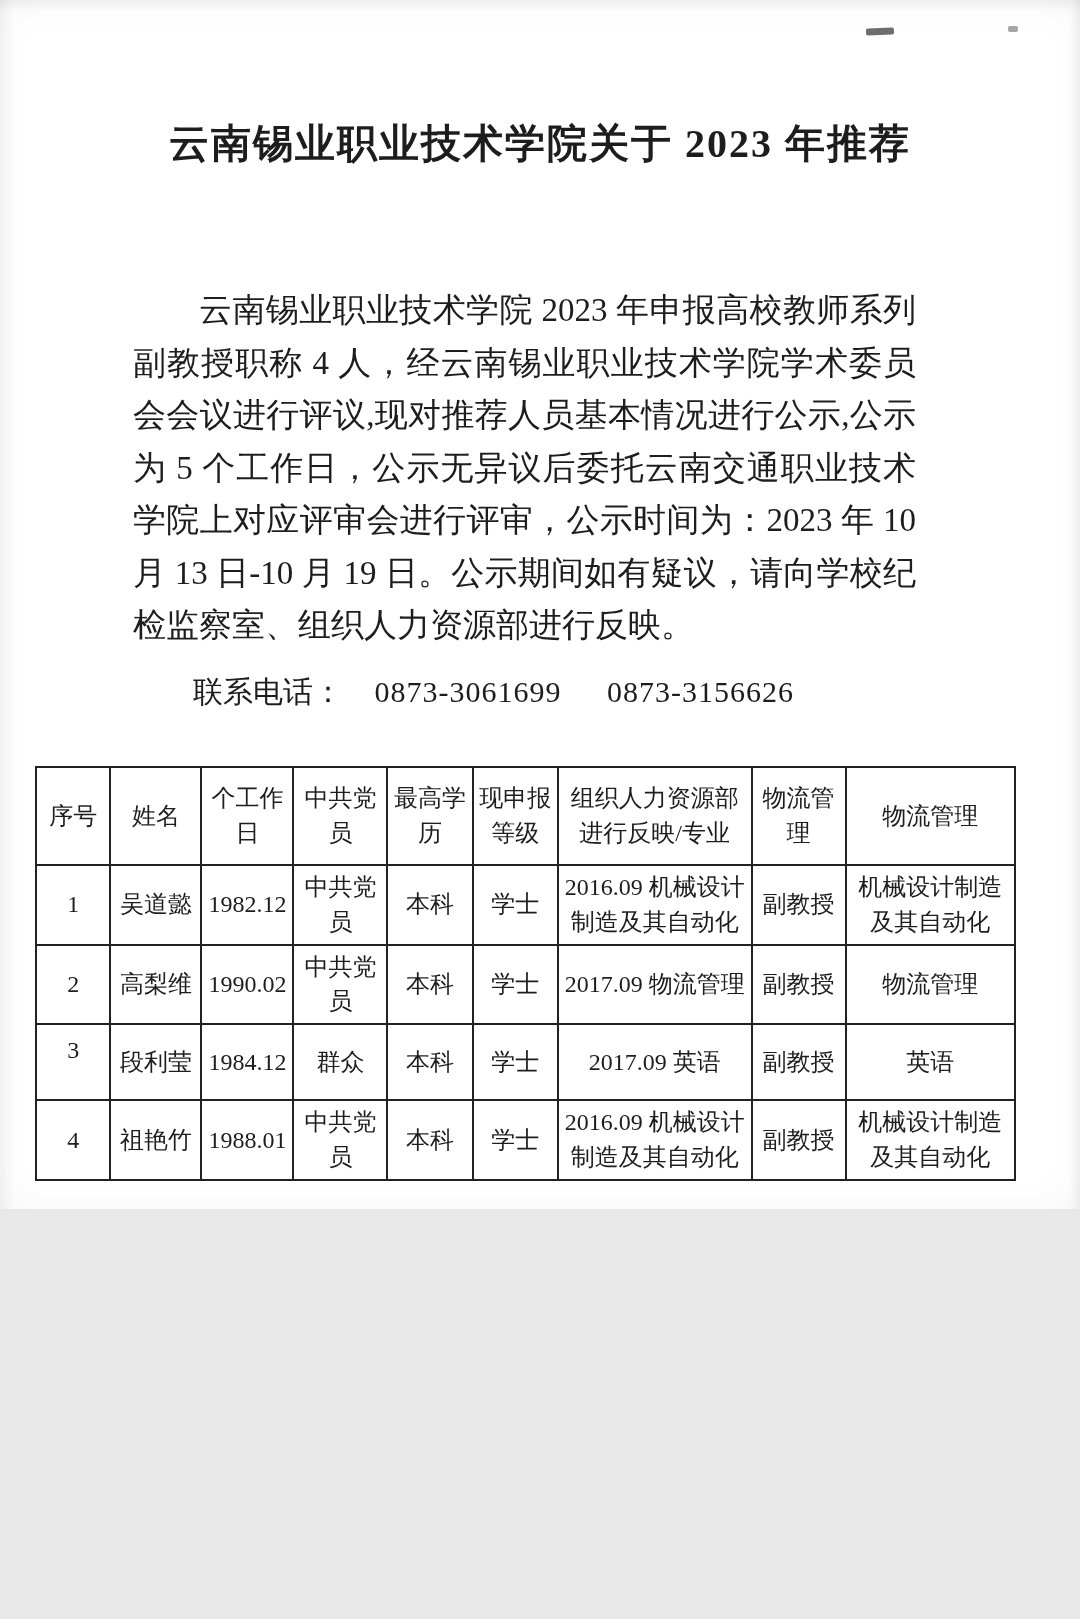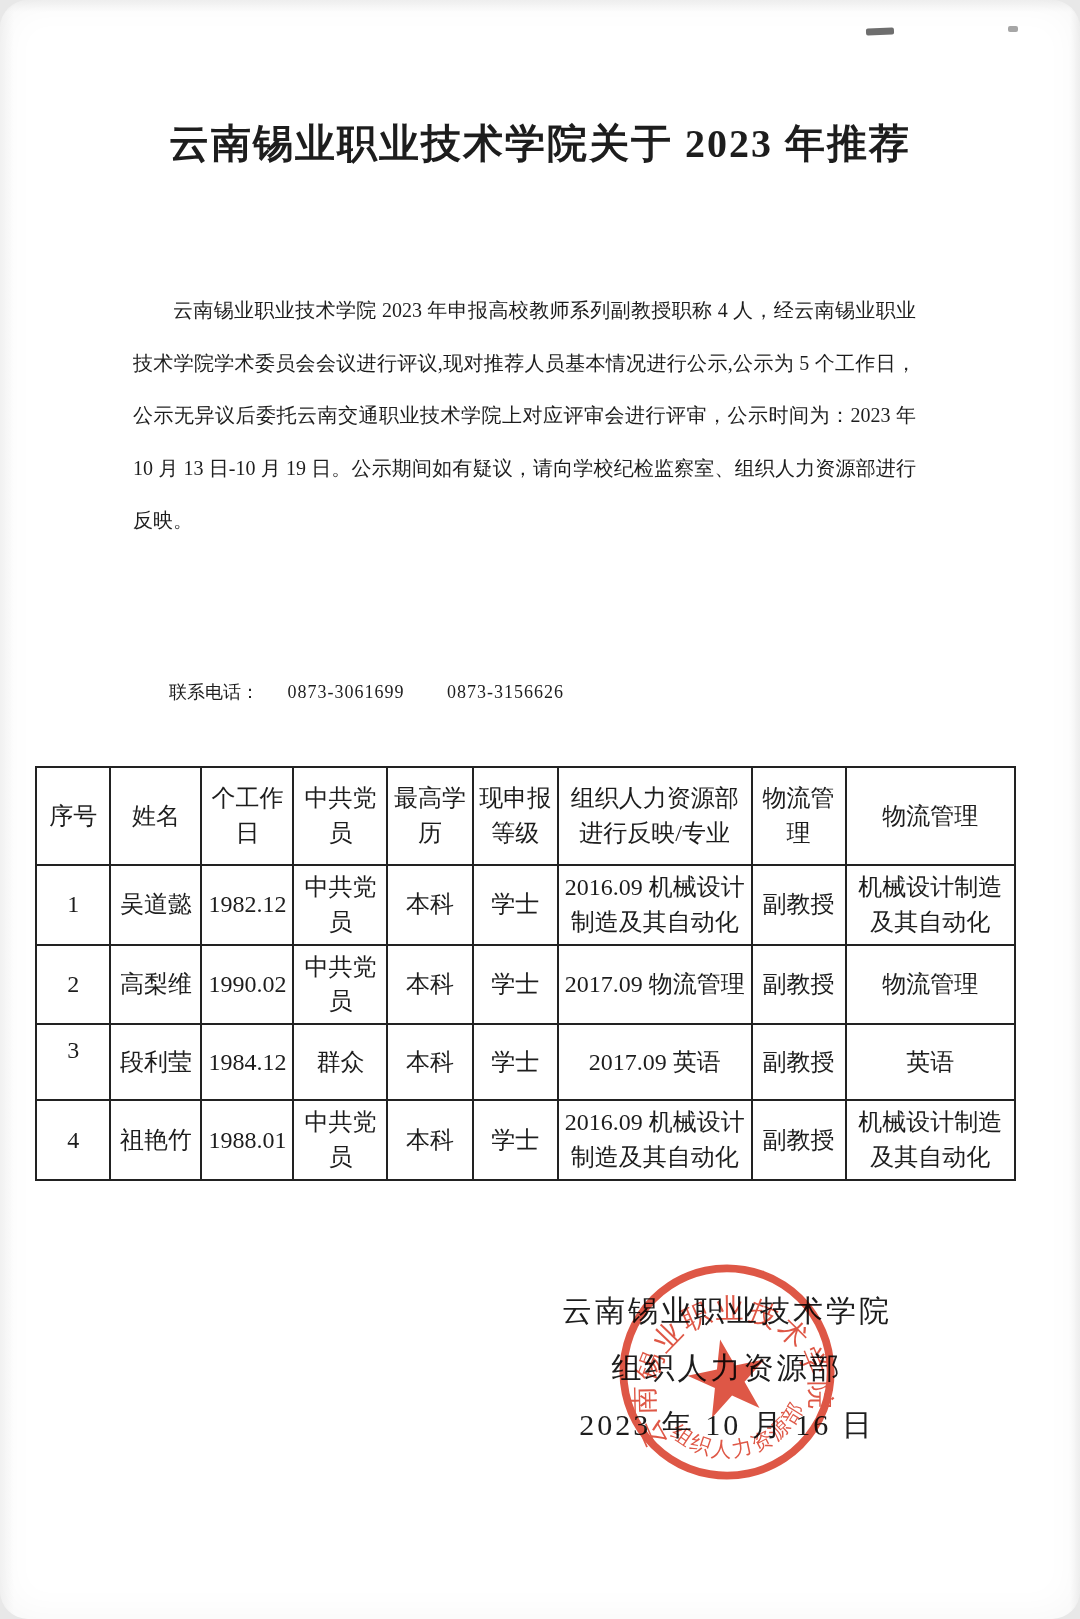--- a/index.html
+++ b/index.html
@@ -1,25 +1,24 @@
 <!DOCTYPE html>
 <html><head>
 <meta charset="utf-8">
 <style>
   html,body{margin:0;padding:0;background:#e8e8e8;}
   .page{
     position:relative;
-    width:1080px;height:1619px;
+    width:1080px;height:1209px;
     margin:0 auto;
     background:#ffffff;
     overflow:hidden;
     font-family:"Liberation Serif","DejaVu Serif",serif;
     color:#1d1d1d;
     box-shadow:inset 0 0 40px rgba(0,0,0,0.04);
-    border-radius:28px;
   }
   
   .page::before{
     content:"";position:absolute;inset:0;pointer-events:none;
     background:
       linear-gradient(90deg, rgba(120,120,120,0.08) 0, rgba(0,0,0,0) 14px),
       linear-gradient(270deg, rgba(120,120,120,0.10) 0, rgba(0,0,0,0) 10px),
       linear-gradient(180deg, rgba(120,120,120,0.10) 0, rgba(0,0,0,0) 12px);
   }
   .scan-speck{
@@ -30,27 +29,27 @@
     position:absolute;left:1008px;top:26px;width:10px;height:6px;
     background:#6a6a6a;border-radius:2px;opacity:.6;
   }
   .title{
     position:absolute;top:112px;left:0;right:0;
     text-align:center;font-weight:bold;
     font-size:40px;line-height:64px;letter-spacing:2px;
   }
   .body-para{
     position:absolute;top:284px;left:133px;width:783px;
-    font-size:20px;line-height:52.5px;
+    font-size:33px;line-height:52.5px;
     text-align:justify;text-justify:inter-ideograph;
     text-indent:2em;margin:0;
   }
   .contact{
     position:absolute;top:666px;left:133px;width:800px;
-    font-size:18px;line-height:52px;
+    font-size:30px;line-height:52px;
     padding-left:2em;white-space:nowrap;
   }
   .contact .phone{margin-left:38px;letter-spacing:1px;}
   .contact .phone.first{margin-left:24px;}
 
   table.roster{
     position:absolute;top:766px;left:35px;width:981px;
     border-collapse:collapse;table-layout:fixed;
     font-size:24px;
   }

